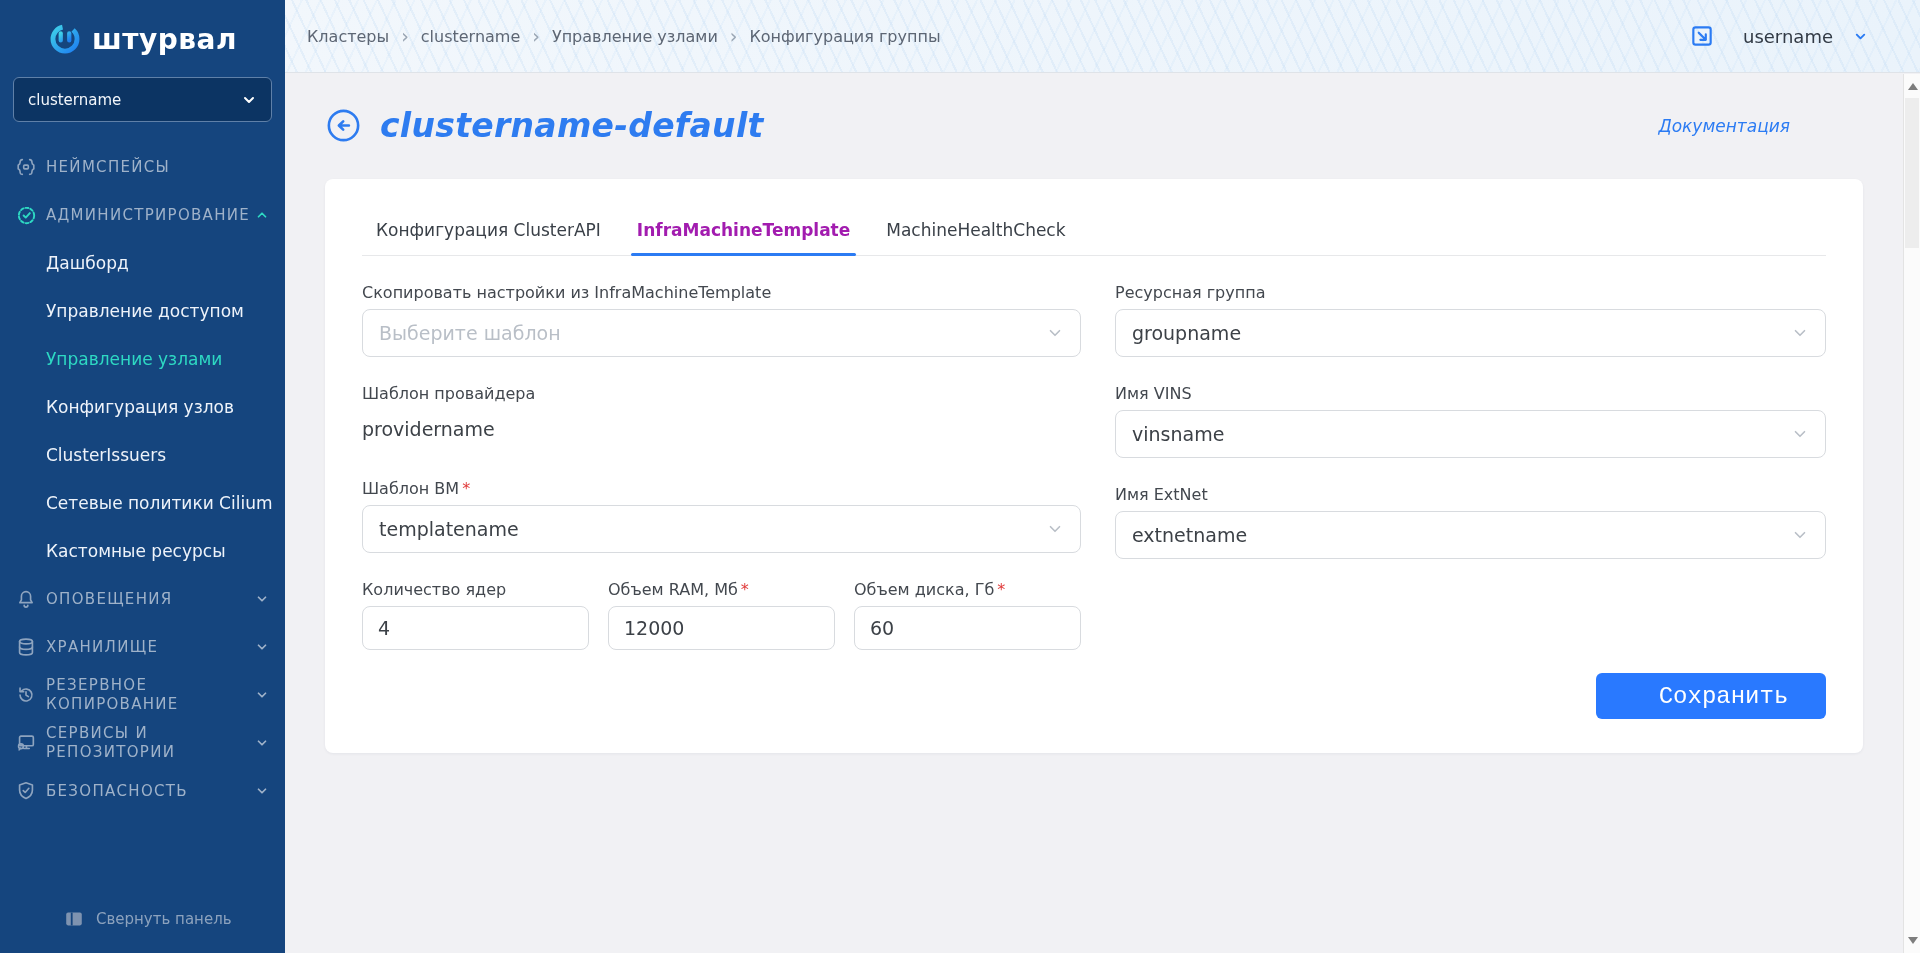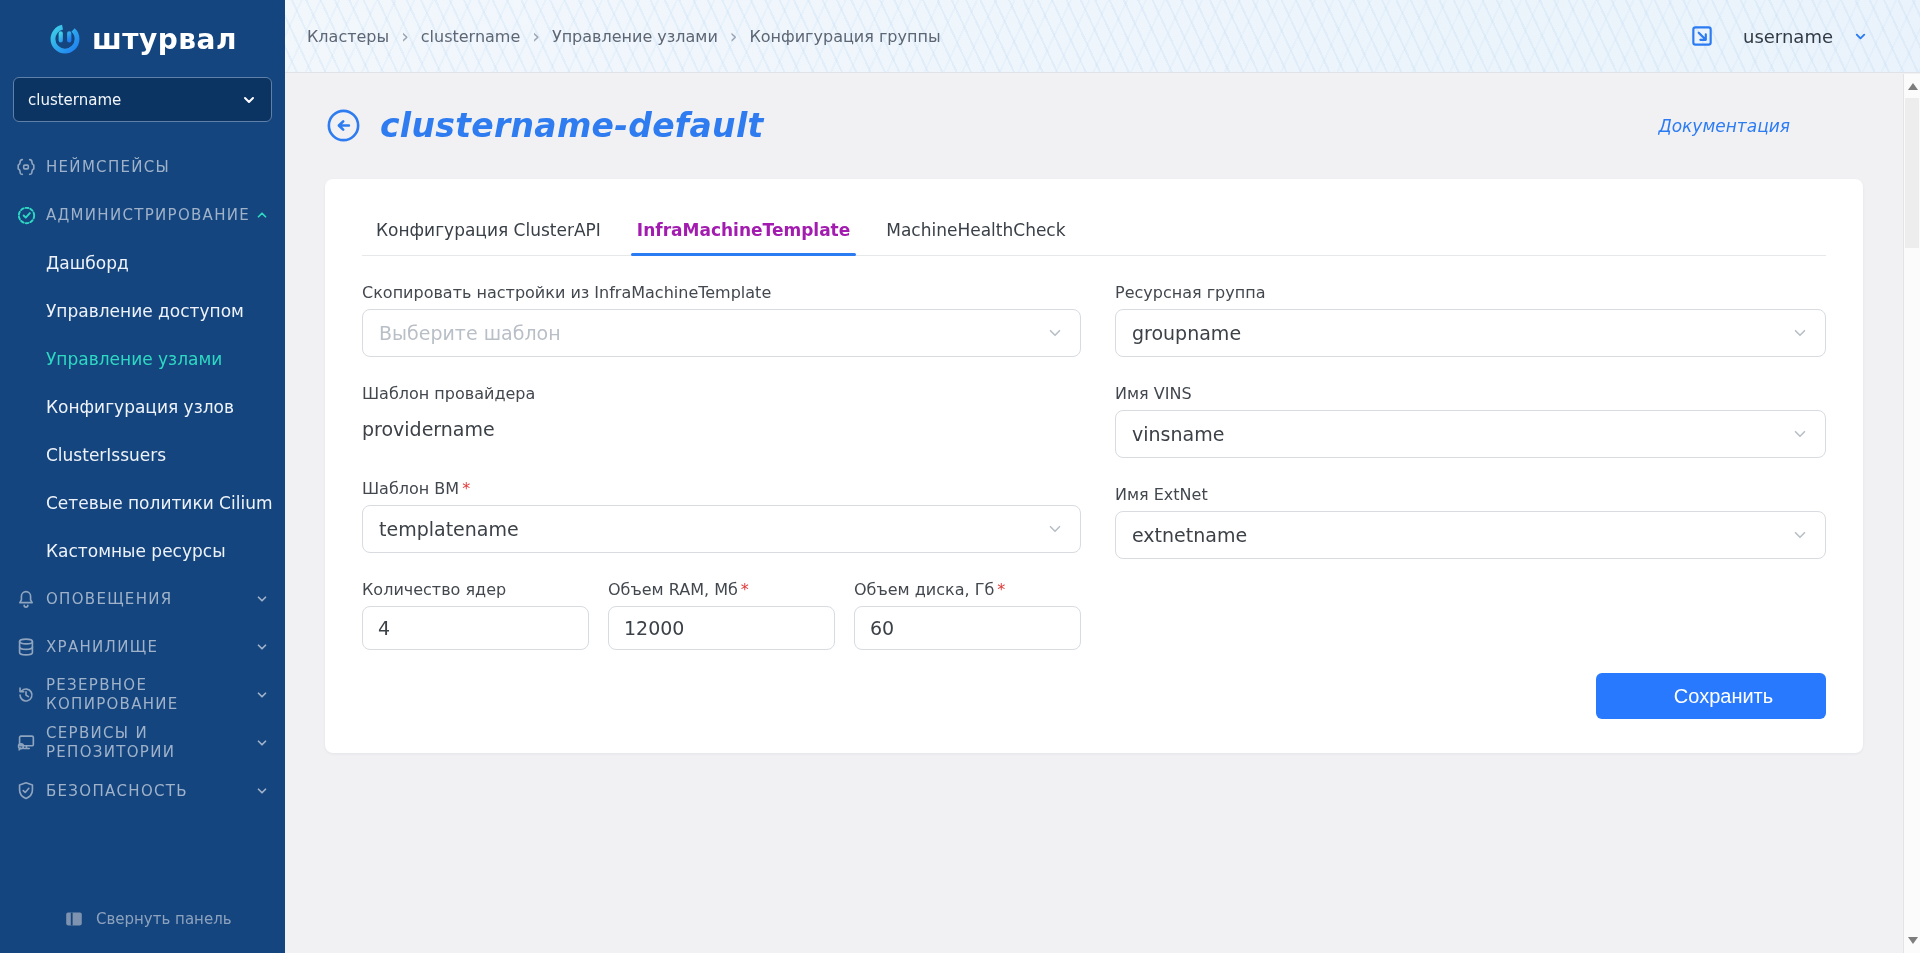--- a/index.html
+++ b/index.html
@@ -57,21 +57,21 @@
   .f-label { font-size:16px; color:#43484f; margin-bottom:7px; }
   .req { color:#e03a3a; margin-left:3px; }
   .select { height:48px; border:1px solid #d8dbdf; border-radius:8px; display:flex; align-items:center; padding:0 16px; cursor:pointer; background:#fff; }
   .select .sel-val { font-size:19px; color:#3c4147; flex:1; }
   .select.placeholder .sel-val { color:#b9bfc7; }
   .static-val { font-size:19px; color:#3c4147; padding:8px 0 12px 0; }
   .num-row { display:flex; gap:19px; }
   .num-field .f-label { margin-bottom:7px; }
   .num-input { width:227px; height:44px; border:1px solid #d8dbdf; border-radius:8px; padding:0 15px; font-size:19px; color:#3c4147; font-family:"DejaVu Sans","Liberation Sans",sans-serif; outline:none; }
   .save-row { position:absolute; right:37px; bottom:34px; }
-  .save-btn { width:230px; height:46px; background:#2979ff; color:#fff; border:none; border-radius:6px; font-size:20px; cursor:pointer; font-family:Liberation Sans, sans-serif;padding-left:25px; }
+  .save-btn { width:230px; height:46px; background:#2979ff; color:#fff; border:none; border-radius:6px; font-size:24px; cursor:pointer; font-family:Liberation Mono, monospace;padding-left:25px; }
 
   
   .scrollbar { position:absolute; right:0; top:74px; bottom:0; width:17px; background:#fbfbfb; border-left:1px solid #e3e3e3; }
   .sb-arrow { position:absolute; left:4px; width:0; height:0; border-left:5px solid transparent; border-right:5px solid transparent; }
   .sb-up { top:9px; border-bottom:7px solid #7d7d7d; }
   .sb-down { bottom:9px; border-top:7px solid #7d7d7d; }
   .sb-thumb { position:absolute; left:1px; right:1px; top:24px; height:150px; background:#ededed; }
 
   svg { display:block; }
 </style>

